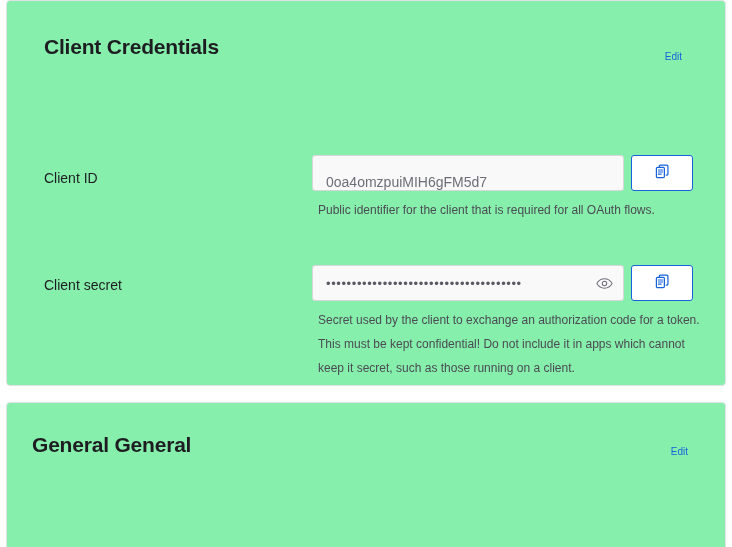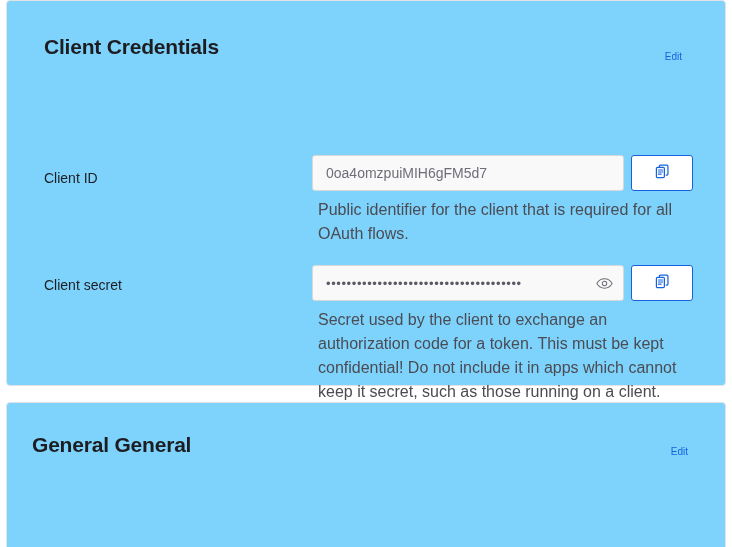--- a/index.html
+++ b/index.html
@@ -19,21 +19,21 @@
     width: 732px;
     height: 547px;
     position: relative;
     background: #ffffff;
     box-sizing: border-box;
   }
   .card {
     position: absolute;
     left: 6px;
     right: 6px;
-    background: #7dd3fc;
+    background: #86efac;
     border: 1px solid #e1e1e6;
     border-radius: 4px;
     box-sizing: border-box;
   }
   #card-credentials {
     top: 0px;
     height: 386px;
   }
   #card-general {
     top: 402px;
@@ -140,21 +140,21 @@
     border: 1px solid #1662dd;
     border-radius: 3px;
     display: flex;
     align-items: center;
     justify-content: center;
     cursor: pointer;
     color: #1662dd;
   }
   .helper-text {
     position: absolute;
-    font-size: 16px;
+    font-size: 12px;
     line-height: 24px;
     color: #4b4b53;
   }
   .sr {
     position: absolute;
     width: 1px; height: 1px;
     overflow: hidden;
     clip: rect(0 0 0 0);
     white-space: nowrap;
   }
@@ -167,21 +167,21 @@
   <div class="card" id="card-credentials">
 
     <div class="card-header">
       <div class="card-title">Client Credentials</div>
       <a class="edit-link">Edit</a>
     </div>
 
     <div class="field-row">
       <div class="field-label" style="left:37px; top:114px;">Client ID</div>
       <div class="input-wrap" style="left:305px; top:100px;">
-        <div class="text-input" style="width:312px;">
+        <div class="text-input" style="width:312px;align-items:flex-end;">
           <span class="value">0oa4omzpuiMIH6gFM5d7</span>
         </div>
         <div class="copy-btn">
           <span>
             <svg width="15" height="15" viewBox="0 0 16 16" fill="none" aria-hidden="true">
               <rect x="1.5" y="3.5" width="8.5" height="11" rx="1.2" stroke="#1662dd" stroke-width="1.3" fill="#ffffff"></rect>
               <path d="M4.6 3.3V2.4c0-.6.5-1.1 1.1-1.1h7c.6 0 1.1.5 1.1 1.1v8.3c0 .6-.5 1.1-1.1 1.1h-1.2" stroke="#1662dd" stroke-width="1.3" fill="none"></path>
               <path d="M3.6 6.4h4.6M3.6 8.6h4.6M3.6 10.8h3" stroke="#1662dd" stroke-width="1.1" stroke-linecap="round"></path>
             </svg>
           </span>

